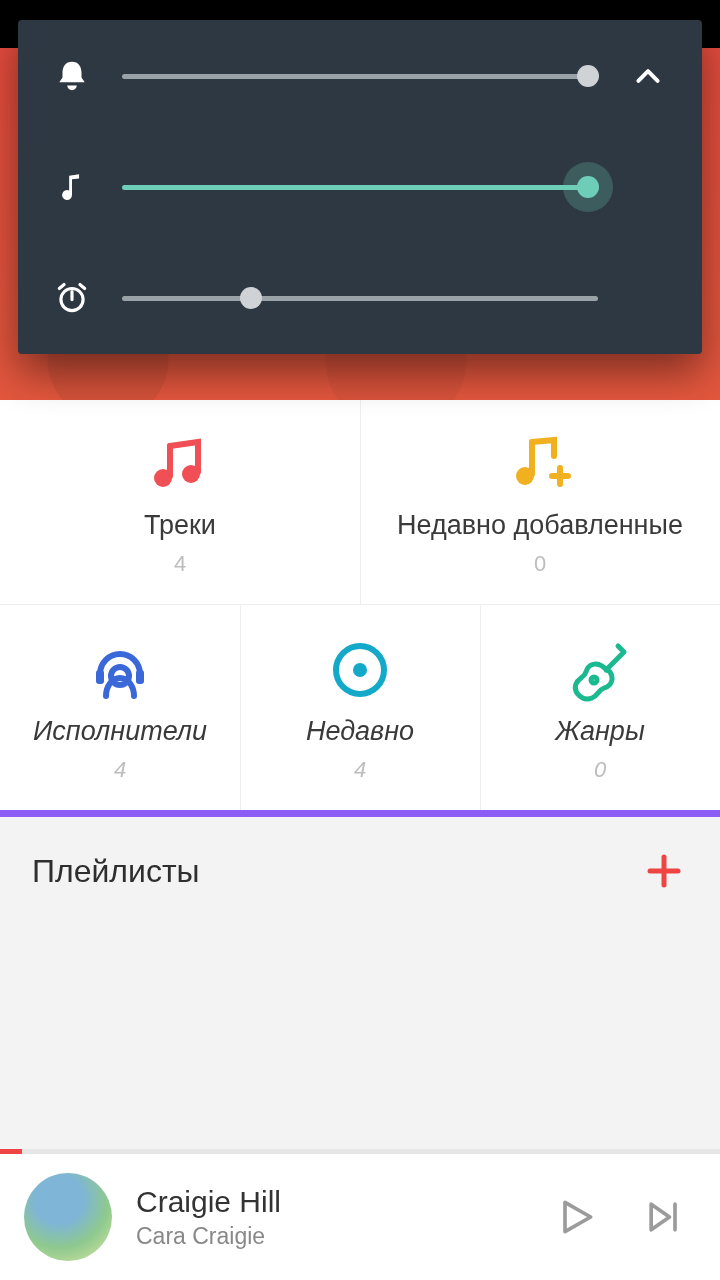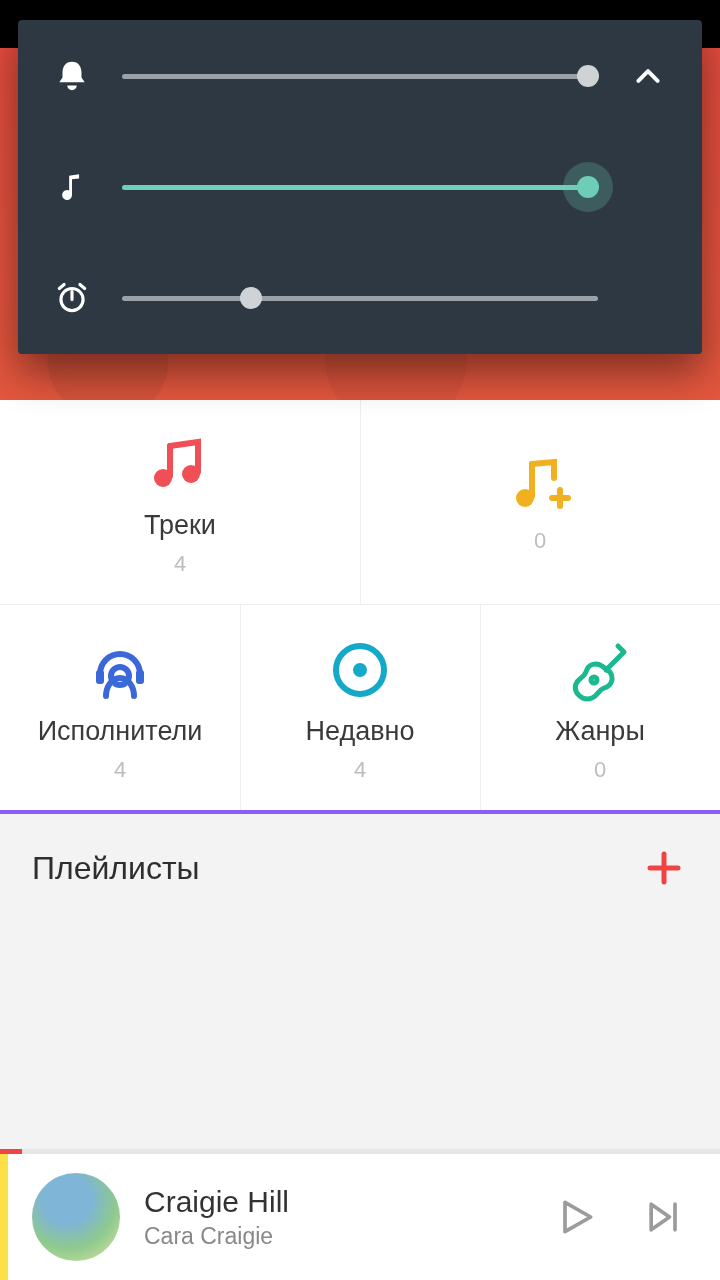--- a/index.html
+++ b/index.html
@@ -14,37 +14,37 @@
       radial-gradient(circle at 55% 90%, rgba(0,0,0,.10) 0 70px, transparent 71px),
       radial-gradient(circle at 85% 80%, rgba(255,255,255,.08) 0 50px, transparent 51px);
       mix-blend-mode: multiply; opacity: .4; }
   .statusbar { position: absolute; top:0; left:0; right:0; height:48px; background:#000; }
 
   
   .tiles { position: absolute; top: 400px; left:0; right:0; }
   .row { display: flex; }
   .tile { flex:1; background:#fff; display:flex; flex-direction:column; align-items:center; justify-content:center; padding: 28px 8px 24px; position: relative; }
   .row1 .tile { height: 204px; }
-  .row2 .tile { height: 206px; }
+  .row2 .tile { height: 206px; font-style: italic; }
   .tile + .tile::before { content:""; position:absolute; left:0; top:0; bottom:0; width:1px; background:#eee; }
   .row2 { border-top:1px solid #eee; }
   .tile svg { width: 64px; height: 64px; display:block; }
   .tile-label { font-size: 27px; color:#3a3a3a; margin-top: 14px; text-align:center; }
   .tile-count { font-size: 22px; color:#bdbdbd; margin-top: 10px; }
 
   
-  .playlists { position:absolute; top: 810px; left:0; right:0; bottom: 126px; background:#f3f3f3; border-top:4px solid #8b5cf6; }
+  .playlists { position:absolute; top: 810px; left:0; right:0; bottom: 126px; background:#f3f3f3; border-top:7px solid #8b5cf6; }
   .playlists-head { display:flex; align-items:center; justify-content:space-between; padding: 30px 32px 0 32px; }
   .playlists-title { font-size: 32px; color:#2e2e2e; }
   .add-btn { width:48px; height:48px; display:flex; align-items:center; justify-content:center; }
 
   
   .progress { position:absolute; left:0; right:0; bottom: 126px; height:5px; background:#e6e6e6; }
   .progress-fill { height:100%; background:#ef4444; }
-  .miniplayer { position:absolute; left:8px; right:0; bottom:0; height:126px; background:#fff; display:flex; align-items:center; padding: 0 24px; gap: 24px; }
+  .miniplayer { position:absolute; left:0; right:0; bottom:0; height:126px; background:#fff; display:flex; align-items:center; padding: 0 24px; gap: 24px; }
   .art { width:88px; height:88px; border-radius:50%; background: radial-gradient(circle at 40% 30%, #7fb5d6 0 30%, #8ec98e 60%, #dce8a0 100%); flex:none; }
   .trackinfo { flex:1; min-width:0; }
   .track-title { font-size: 30px; color:#333; }
   .track-artist { font-size: 23px; color:#888; margin-top:4px; }
   .ctrl { width:64px; height:64px; display:flex; align-items:center; justify-content:center; }
 
   
   .volpanel { position:absolute; top:20px; left:18px; right:18px; height:334px; background:#2d3842; border-radius:4px; box-shadow: 0 18px 40px rgba(0,0,0,.45); padding: 26px 30px; display:flex; flex-direction:column; justify-content:space-between; }
   .volrow { display:flex; align-items:center; gap: 26px; height: 60px; }
   .volicon { width:48px; height:48px; flex:none; display:flex; align-items:center; justify-content:center; }
@@ -79,20 +79,21 @@
       </div>
       <div class="tile">
         <svg viewBox="0 0 64 64">
             <g fill="none" stroke="#f0b020" stroke-width="6" stroke-linecap="round">
               <path d="M24 10 L46 8 V24"></path>
               <path d="M24 10 V42"></path>
               <path d="M44 44 h16 M52 36 v16"></path>
             </g>
             <circle cx="17" cy="44" r="9" fill="#f0b020"></circle>
           </svg>
+        <div class="tile-label">Недавно добавленные</div>
         <div class="tile-count">0</div>
       </div>
     </div>
     <div class="row row2">
       <div class="tile">
         <svg viewBox="0 0 64 64">
             <g fill="none" stroke="#3a68d8" stroke-width="6" stroke-linecap="round">
               <path d="M12 36 a20 20 0 0 1 40 0"></path>
               <path d="M18 58 a14 18 0 0 1 28 0"></path>
             </g>

